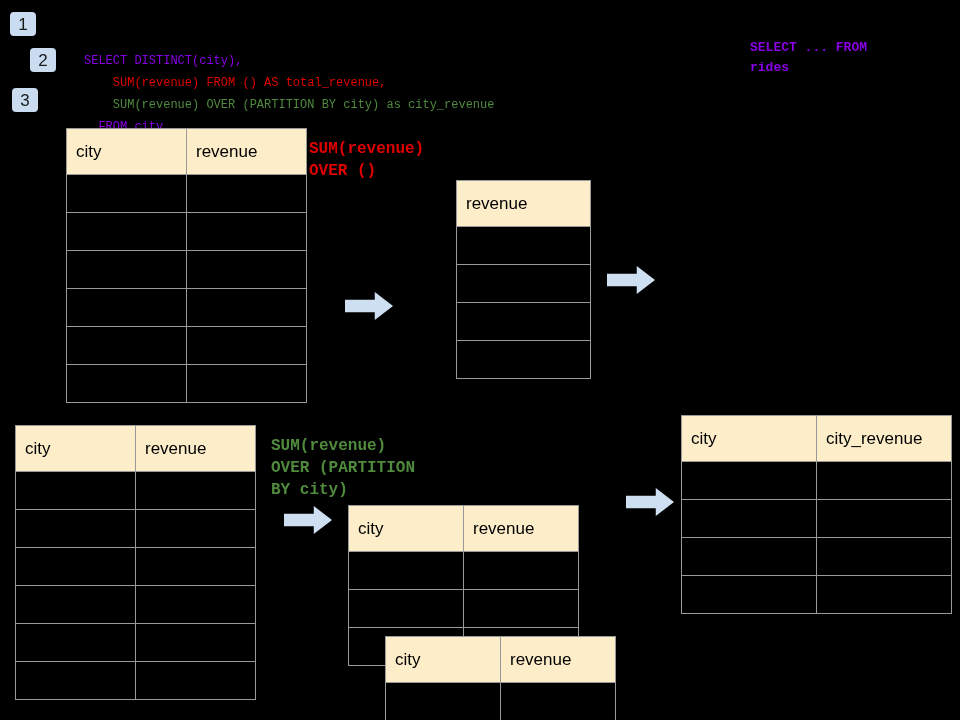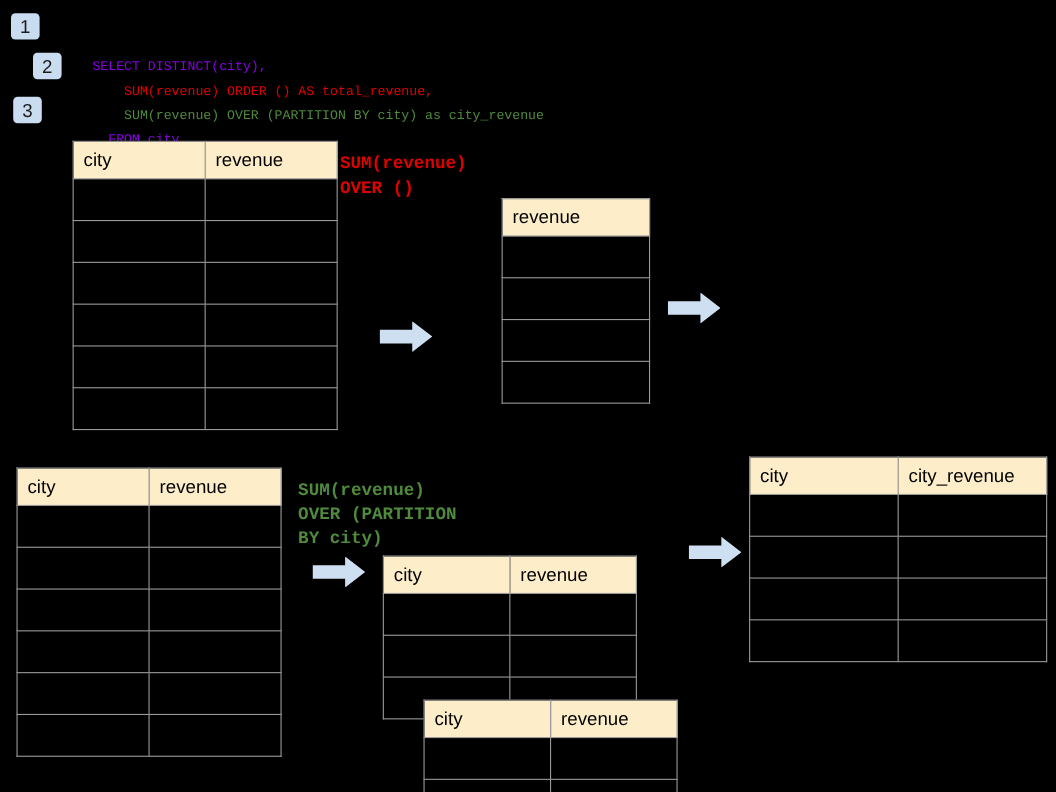--- a/index.html
+++ b/index.html
@@ -78,21 +78,21 @@
     margin: 0;
   }
   .tbl th {
     background: #fdeec9;
     color: #000000;
     font-family: "Liberation Sans", sans-serif;
     font-size: 17px;
     font-weight: normal;
     text-align: left;
     padding-left: 9px;
-    height: 34px;
+    height: 46px;
     box-sizing: border-box;
   }
   .tbl td {
     background: #000000;
     height: 38px;
     box-sizing: border-box;
   }
 
   
   .arrow {
@@ -112,24 +112,26 @@
     <span>1</span>
   </div>
   <div class="badge" style="left:30px; top:48px;">
     <span>2</span>
   </div>
   <div class="badge" style="left:12px; top:88px;">
     <span>3</span>
   </div>
 
   <div class="code c-purple" style="left:84px; top:12px;">SELECT DISTINCT(city),</div>
-  <div class="code c-red" style="left:84px; top:34px;">    SUM(revenue) ORDER () AS total_revenue,</div>
+  <div class="code c-red" style="left:84px; top:34px;">    SUM(revenue) FROM () AS total_revenue,</div>
   <div class="code c-green" style="left:84px; top:56px;">    SUM(revenue) OVER (PARTITION BY city) as city_revenue</div>
   <div class="code c-purple" style="left:84px; top:78px;">  FROM city</div>
 
+  <div class="annot-small" style="left:750px; top:38px;">SELECT ... FROM
+rides</div>
 
   <div class="annot c-red" style="left:309px; top:138px;">SUM(revenue)
 OVER ()</div>
 
   <div class="annot c-green" style="left:271px; top:435px;">SUM(revenue)
 OVER (PARTITION
 BY city)</div>
 
   <table class="tbl" style="left:66px; top:128px; width:240px;">
     <colgroup>

